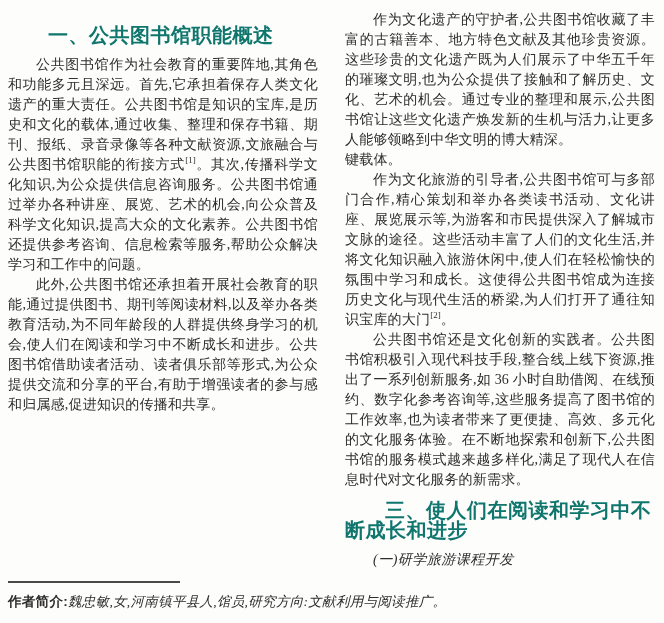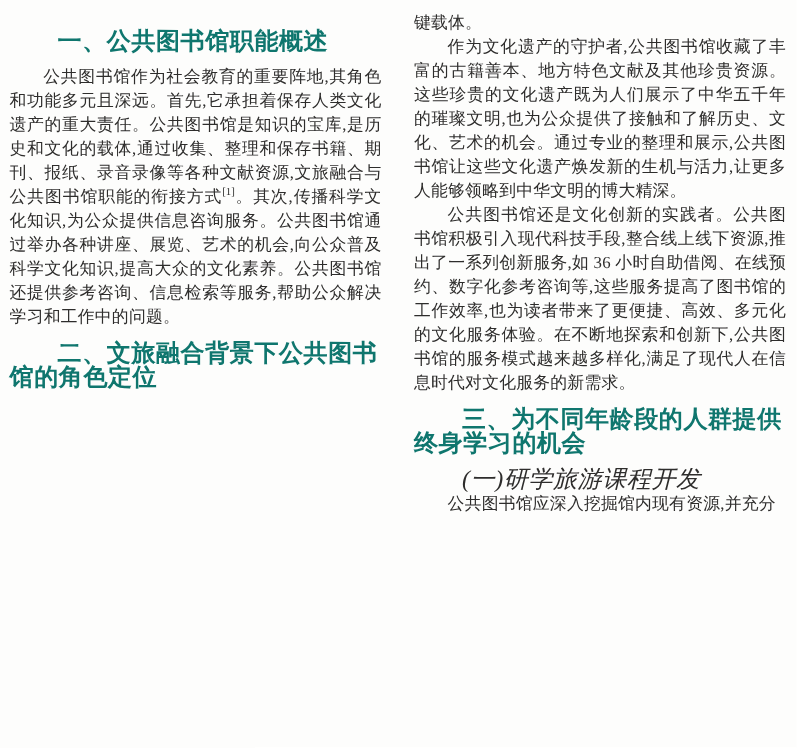--- a/index.html
+++ b/index.html
@@ -44,21 +44,21 @@
     line-height: 20px;
     margin: 10px 0 10px 0;
     text-indent: 2em;
     letter-spacing: 0.5px;
   }
   .column-left .section-heading.first {
     margin-top: 15px;
   }
   .subheading {
     margin: 3px 0 1px 0;
-    font-size: 20px;
+    font-size: 14px;
     line-height: 20px;
     text-indent: 2em;
     font-style: italic;
     letter-spacing: 0.5px;
   }
   sup.ref {
     font-size: 9px;
     line-height: 0;
     vertical-align: super;
     letter-spacing: 0;
@@ -96,36 +96,40 @@
 
 <div class="page">
 
   <div class="columns">
 
     <div class="column column-left">
       <h2 class="section-heading first">一、公共图书馆职能概述</h2>
 
       <p class="para"><span>公共图书馆作为社会教育的重要阵地,其角色和功能多元且深远。首先,它承担着保存人类文化遗产的重大责任。公共图书馆是知识的宝库,是历史和文化的载体,通过收集、整理和保存书籍、期刊、报纸、录音录像等各种文献资源,文旅融合与公共图书馆职能的衔接方式</span><sup class="ref">[1]</sup><span>。其次,传播科学文化知识,为公众提供信息咨询服务。公共图书馆通过举办各种讲座、展览、艺术的机会,向公众普及科学文化知识,提高大众的文化素养。公共图书馆还提供参考咨询、信息检索等服务,帮助公众解决学习和工作中的问题。</span></p>
 
+      <p class="para">此外,公共图书馆还承担着开展社会教育的职能,通过提供图书、期刊等阅读材料,以及举办各类教育活动,为不同年龄段的人群提供终身学习的机会,使人们在阅读和学习中不断成长和进步。公共图书馆借助读者活动、读者俱乐部等形式,为公众提供交流和分享的平台,有助于增强读者的参与感和归属感,促进知识的传播和共享。</p>
 
-      <h2 class="section-heading">二、文旅融合背景下公共图书馆的角色定位</h2>
 
     </div>
 
     <div class="column column-right">
+      <p class="para">作为文化遗产的守护者,公共图书馆收藏了丰富的古籍善本、地方特色文献及其他珍贵资源。这些珍贵的文化遗产既为人们展示了中华五千年的璀璨文明,也为公众提供了接触和了解历史、文化、艺术的机会。通过专业的整理和展示,公共图书馆让这些文化遗产焕发新的生机与活力,让更多人能够领略到中华文明的博大精深。</p>
+
       <p class="para no-indent">键载体。</p>
 
-      <p class="para">作为文化遗产的守护者,公共图书馆收藏了丰富的古籍善本、地方特色文献及其他珍贵资源。这些珍贵的文化遗产既为人们展示了中华五千年的璀璨文明,也为公众提供了接触和了解历史、文化、艺术的机会。通过专业的整理和展示,公共图书馆让这些文化遗产焕发新的生机与活力,让更多人能够领略到中华文明的博大精深。</p>
-
+      <p class="para"><span>作为文化旅游的引导者,公共图书馆可与多部门合作,精心策划和举办各类读书活动、文化讲座、展览展示等,为游客和市民提供深入了解城市文脉的途径。这些活动丰富了人们的文化生活,并将文化知识融入旅游休闲中,使人们在轻松愉快的氛围中学习和成长。这使得公共图书馆成为连接历史文化与现代生活的桥梁,为人们打开了通往知识宝库的大门</span><sup class="ref">[2]</sup><span>。</span></p>
 
       <p class="para">公共图书馆还是文化创新的实践者。公共图书馆积极引入现代科技手段,整合线上线下资源,推出了一系列创新服务,如 36 小时自助借阅、在线预约、数字化参考咨询等,这些服务提高了图书馆的工作效率,也为读者带来了更便捷、高效、多元化的文化服务体验。在不断地探索和创新下,公共图书馆的服务模式越来越多样化,满足了现代人在信息时代对文化服务的新需求。</p>
 
-      <h2 class="section-heading">三、为不同年龄段的人群提供终身学习的机会</h2>
+      <h2 class="section-heading">三、使人们在阅读和学习中不断成长和进步</h2>
 
       <p class="subheading kaiti">(一)研学旅游课程开发</p>
 
-      <p class="para">公共图书馆应深入挖掘馆内现有资源,并充分</p>
     </div>
 
   </div>
 
+  <div class="footnote">
+    <div class="footnote-rule"></div>
+    <p class="footnote-text"><span class="fn-label">作者简介:</span><span class="kaiti">魏忠敏,女,河南镇平县人,馆员,研究方向:文献利用与阅读推广。</span></p>
+  </div>
 
 </div>
 
 </body></html>

